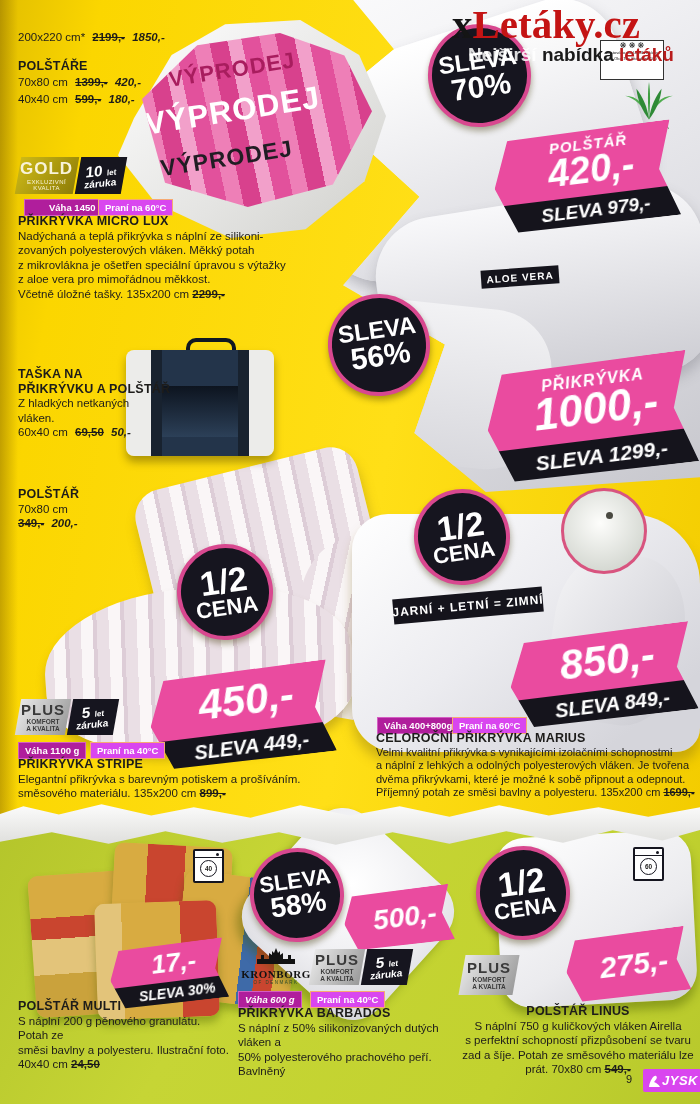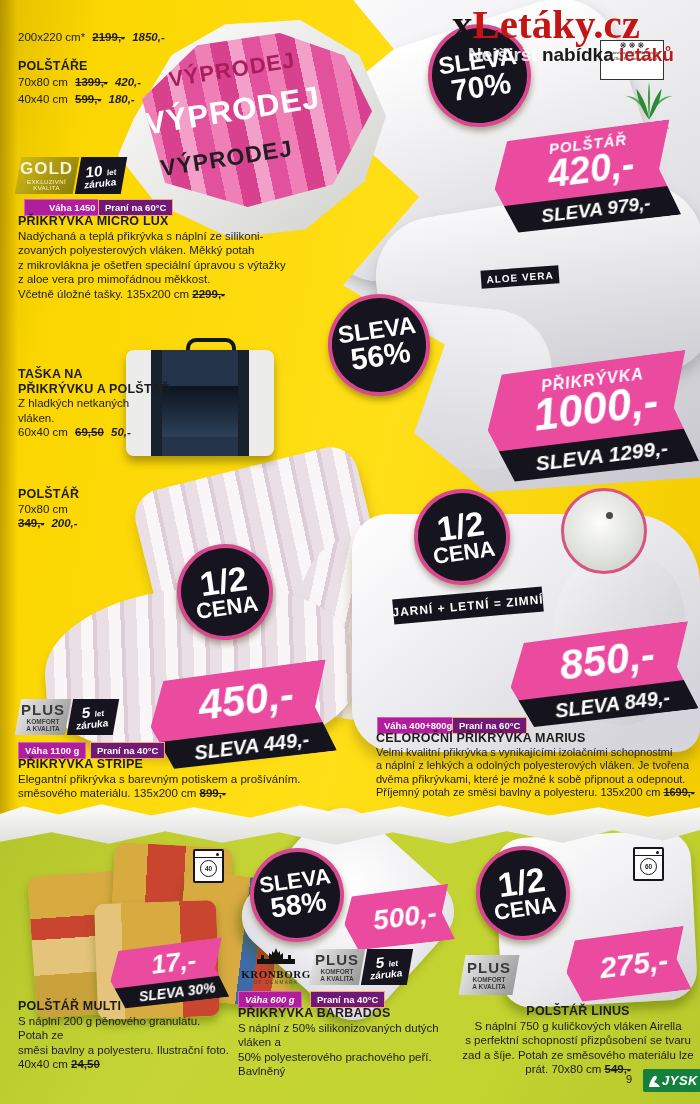--- a/index.html
+++ b/index.html
@@ -102,21 +102,21 @@
   .warr{transform:rotate(-6deg);text-align:center;line-height:1;}
   .warr .n{font-size:15px;font-weight:bold;}
   .warr .u{font-size:8px;font-weight:bold;}
   .warr .z{font-size:10px;font-weight:bold;}
   .plusb{background:linear-gradient(110deg,#e8e8e8,#9a9a9a);color:#3a3a3a;}
   .plusb .b1{font-size:15px;font-weight:bold;letter-spacing:1px;}
   .plusb .b2{font-size:6.5px;margin-top:2px;font-weight:bold;}
   .chip{position:absolute;z-index:3;height:15px;display:inline-flex;align-items:center;
     padding:0 6px;font-size:9.5px;font-weight:bold;color:#fff;white-space:nowrap;}
   .chip-purple{background:#b01e9c;border:1px solid #d45ec2;}
-  .chip-orange{background:#701a75;border:1px solid #f6aa72;}
+  .chip-orange{background:#d946ef;border:1px solid #f6aa72;}
   
   .tb{position:absolute;z-index:3;font-size:11.5px;line-height:14.5px;}
   .ttl{font-weight:bold;font-size:12.5px;letter-spacing:.2px;}
   .strike{text-decoration:line-through;font-weight:bold;}
   .bnew{font-weight:bold;font-style:italic;}
   .prow span{margin-right:4px;}
   
   .washer{position:absolute;z-index:3;width:27px;height:30px;background:#fff;border:2px solid #15151f;
     border-radius:2px;display:flex;flex-direction:column;align-items:center;}
   .w-top{width:100%;height:6px;border-bottom:1.5px solid #15151f;position:relative;}
@@ -125,21 +125,21 @@
     display:flex;align-items:center;justify-content:center;font-size:6.5px;font-weight:bold;}
   
   .inset{left:561px;top:488px;width:80px;height:80px;z-index:3;border-radius:50%;
     border:3px solid #d8547f;background:radial-gradient(circle at 45% 40%,#fdfdfb,#cfd3cc 85%);}
   .inset:before{content:"";position:absolute;left:52%;top:26%;width:7px;height:7px;border-radius:50%;
     background:#4a4a42;}
   
   .kron{left:240px;top:948px;width:72px;z-index:3;text-align:center;color:#121212;}
   .kron .name{font-family:"Liberation Serif",serif;font-weight:bold;font-size:11px;letter-spacing:.5px;}
   .kron .sub{font-size:4.5px;letter-spacing:1.5px;color:#2a4a2a;}
-  .jysk{left:643px;top:1069px;width:52px;height:23px;z-index:3;background:#15803d;border-radius:2px;
+  .jysk{left:643px;top:1069px;width:52px;height:23px;z-index:3;background:#d946ef;border-radius:2px;
     display:flex;align-items:center;justify-content:flex-end;padding:0 3px;}
   .jysk .jt{color:#fff;font-weight:bold;font-style:italic;font-size:13px;letter-spacing:.5px;}
   .pageno{left:626px;top:1073px;z-index:3;font-size:11px;}
   
   .wm{left:452px;top:0px;z-index:9;font-family:"Liberation Serif",serif;font-weight:bold;
     font-size:41px;white-space:nowrap;}
   .wm .wx{color:#151515;}
   .wm .wr{color:#c41414;}
   .wm-tag{left:468px;top:44px;z-index:9;font-size:19px;font-weight:bold;white-space:nowrap;}
   .wm-tag .g1{color:rgba(255,255,255,.85);}

